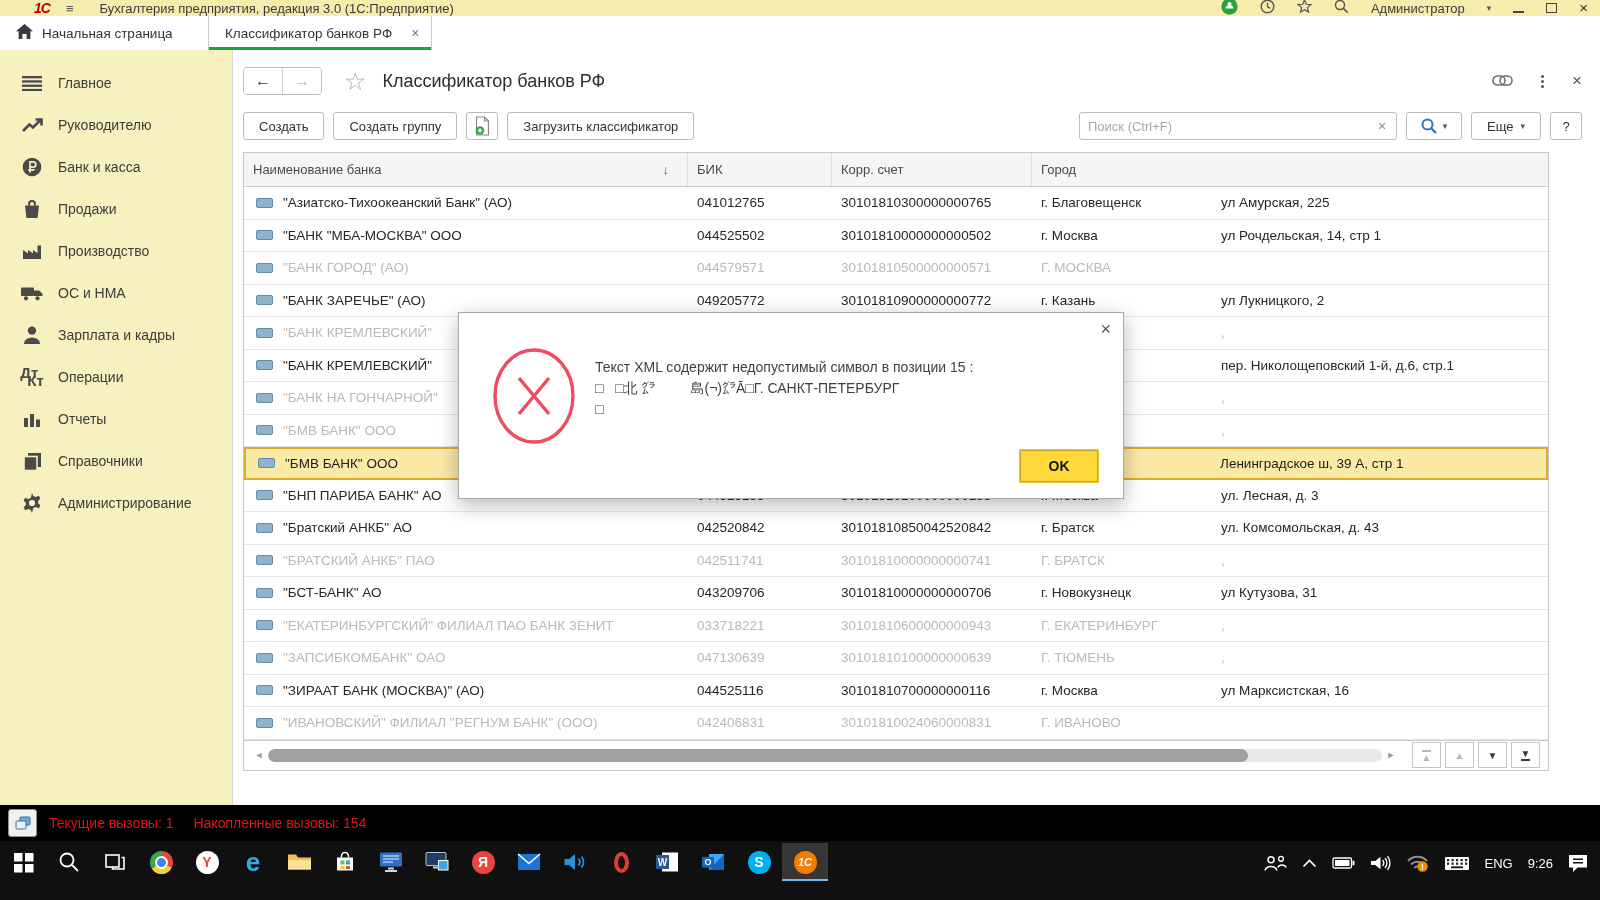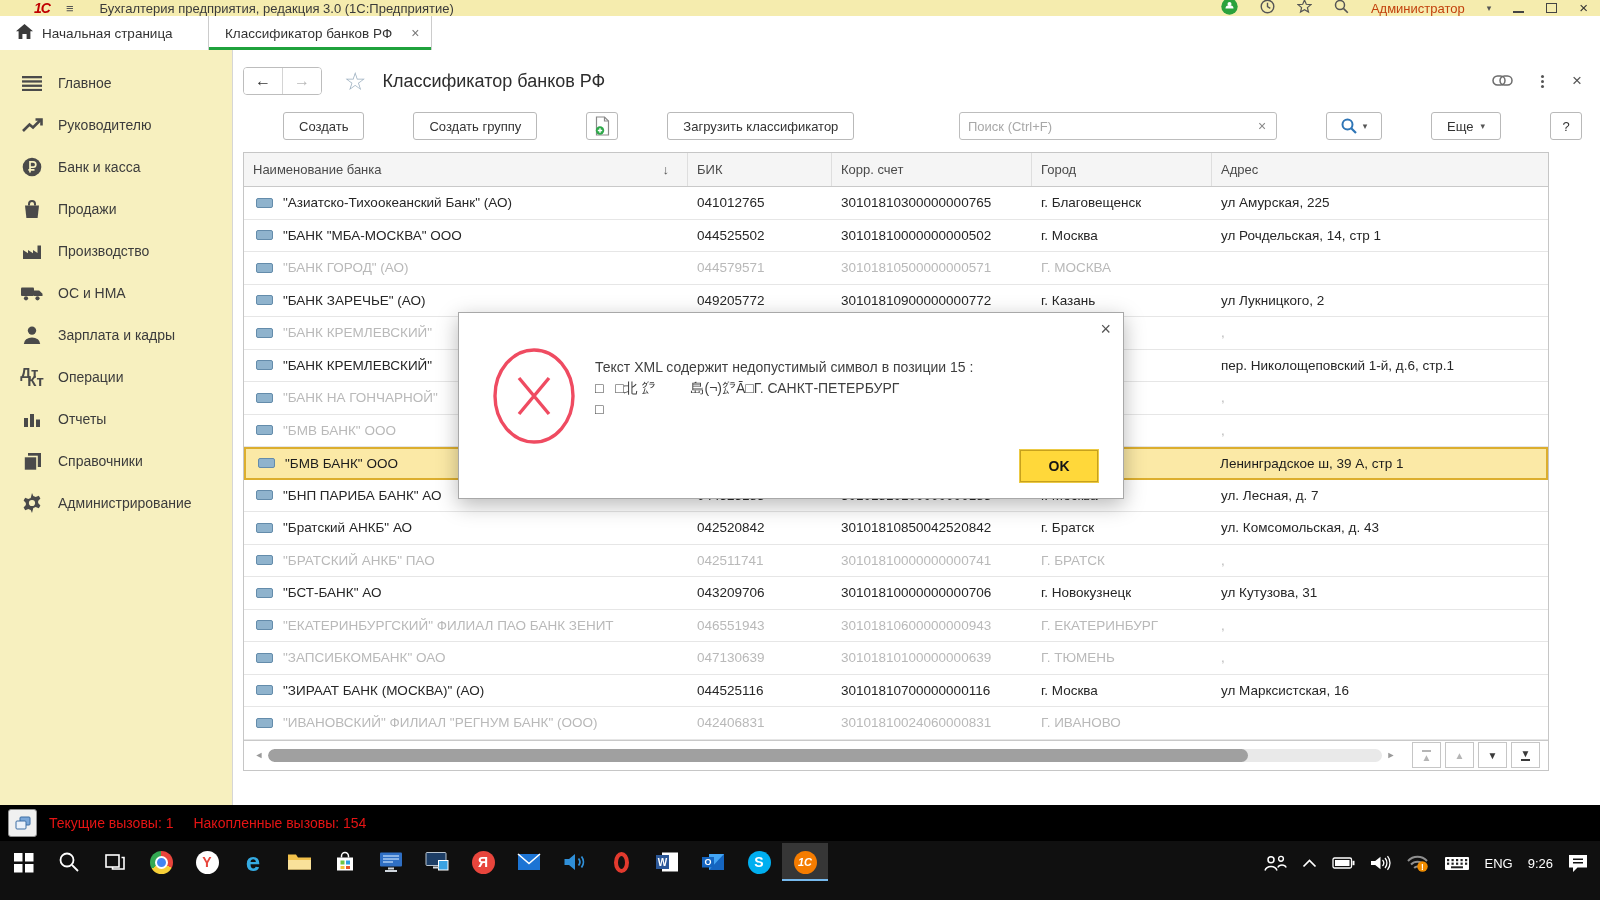--- a/index.html
+++ b/index.html
@@ -4,21 +4,21 @@
 <style>
   html,body{margin:0;padding:0;background:#000;}
   .screen{position:relative;width:1600px;height:900px;overflow:hidden;background:#fff;
           font-family:"Liberation Sans",sans-serif;-webkit-font-smoothing:antialiased;}
   
   .titlebar{position:absolute;left:0;top:0;right:0;height:16px;background:#f5ecae;display:flex;align-items:center;font-size:13px;color:#333;}
   .logo-1c{color:#c00000;font-weight:bold;font-style:italic;font-size:14px;margin-left:34px;letter-spacing:-1px;}
   .tb-burger{margin-left:16px;color:#555;font-size:13px;}
   .tb-title{margin-left:26px;color:#3a3a3a;}
   .tb-right{margin-left:auto;display:flex;align-items:center;gap:22px;margin-right:12px;}
-  .tb-right .txt{color:#c2410c;}
+  .tb-right .txt{color:#404040;}
   .caret{font-size:9px;color:#555;}
   .win-min{display:inline-block;width:11px;border-bottom:2px solid #444;height:7px;}
   .win-max{display:inline-block;width:9px;height:8px;border:1.5px solid #444;}
   .win-close{font-size:15px;color:#333;line-height:10px;}
   
   .tabbar{position:absolute;left:0;top:16px;right:0;height:34px;background:#fff;border-bottom:1px solid #d8d8d8;display:flex;}
   .tab{display:flex;align-items:center;gap:9px;padding:16px 16px;font-size:13.5px;color:#333;position:relative;box-sizing:border-box;}
   .tab.home{width:208px;}
   .tab.active{border-left:1px solid #cccccc;border-right:1px solid #cccccc;padding-right:12px;}
   .tab.active::after{content:"";position:absolute;left:0;right:0;bottom:0;height:3px;background:#1fa23c;}
@@ -36,21 +36,21 @@
   .navgrp{display:flex;border:1px solid #bdbdbd;border-radius:4px;overflow:hidden;background:#fff;}
   .navbtn{width:38px;height:26px;display:flex;align-items:center;justify-content:center;font-size:16px;color:#333;background:#fff;}
   .navbtn.fwd{border-left:1px solid #d4d4d4;color:#b9b9b9;}
   .head-star{font-size:25px;color:#9db0c0;margin-left:22px;line-height:20px;}
   .form-title{font-size:18px;color:#2d2d2d;margin-left:16px;}
   .head-right{margin-left:auto;display:flex;align-items:center;gap:28px;}
   .vdots{width:3px;height:3px;background:#555;border-radius:50%;box-shadow:0 -5px 0 #555,0 5px 0 #555;}
   .head-x{font-size:17px;color:#555;}
   
   .form-toolbar{position:absolute;left:10px;top:60px;right:18px;height:32px;display:flex;align-items:center;gap:9px;}
-  .btn{height:28px;border:1px solid #b9b9b9;border-radius:3px;background:#fff;display:flex;align-items:center;padding:0 15px;font-size:13px;color:#333;box-sizing:border-box;margin-left:40px;}
+  .btn{height:28px;border:1px solid #b9b9b9;border-radius:3px;background:#fff;display:flex;align-items:center;padding:0 15px;font-size:13px;color:#333;box-sizing:border-box;}
   .btn .caret{margin-left:7px;}
   .iconbtn{width:32px;padding:0;justify-content:center;}
   .searchbox{margin-left:auto;width:318px;height:28px;border:1px solid #bdbdbd;border-radius:3px;display:flex;align-items:center;box-sizing:border-box;background:#fff;}
   .searchbox input{flex:1;border:none;outline:none;font-size:13px;color:#333;padding-left:8px;font-family:inherit;background:transparent;}
   .searchbox input::placeholder{color:#a8a8a8;}
   .search-x{width:28px;align-self:stretch;display:flex;align-items:center;justify-content:center;color:#888;font-size:14px;}
   
   .grid{position:absolute;left:10px;top:102px;width:1304px;border:1px solid #c6c6c6;background:#fff;box-sizing:content-box;}
   .g-head{display:flex;height:33px;background:#f5f5f5;border-bottom:1px solid #c9c9c9;font-size:13px;color:#4a4a4a;}
   .g-col{display:flex;align-items:center;padding-left:9px;box-sizing:border-box;border-right:1px solid #dedede;}
@@ -295,21 +295,20 @@
           </span>
         <span class="btn" style="width:32px;justify-content:center;padding:0;">?</span>
       </div>
 
       <div class="grid">
         <div class="g-head" id="g-head">
             <div class="g-col w-name">Наименование банка<span class="sort-arr">↓</span></div>
             <div class="g-col w-bik">БИК</div>
             <div class="g-col w-corr">Корр. счет</div>
             <div class="g-col w-city">Город</div>
-            <div class="g-col w-addr">Адрес</div>
           </div>
         <div id="g-rows">
             <div class="g-row">
               <div class="cell w-name">
                 <span class="dash-ico"></span>
                 <span>"Азиатско-Тихоокеанский Банк" (АО)</span>
               </div>
               <div class="cell w-bik">
                 <span>041012765</span>
               </div>
@@ -475,21 +474,21 @@
               <div class="cell w-bik">
                 <span>044525185</span>
               </div>
               <div class="cell w-corr">
                 <span>30101810100000000185</span>
               </div>
               <div class="cell w-city">
                 <span>г. Москва</span>
               </div>
               <div class="cell w-addr">
-                <span>ул. Лесная, д. 7</span>
+                <span>ул. Лесная, д. 3</span>
               </div>
             </div>
             <div class="g-row">
               <div class="cell w-name">
                 <span class="dash-ico"></span>
                 <span>"Братский АНКБ" АО</span>
               </div>
               <div class="cell w-bik">
                 <span>042520842</span>
               </div>
@@ -538,21 +537,21 @@
               <div class="cell w-addr">
                 <span>ул Кутузова, 31</span>
               </div>
             </div>
             <div class="g-row inactive">
               <div class="cell w-name">
                 <span class="dash-ico"></span>
                 <span>"ЕКАТЕРИНБУРГСКИЙ" ФИЛИАЛ ПАО БАНК ЗЕНИТ</span>
               </div>
               <div class="cell w-bik">
-                <span>046551943</span>
+                <span>033718221</span>
               </div>
               <div class="cell w-corr">
                 <span>30101810600000000943</span>
               </div>
               <div class="cell w-city">
                 <span>Г. ЕКАТЕРИНБУРГ</span>
               </div>
               <div class="cell w-addr">
                 <span>,</span>
               </div>

